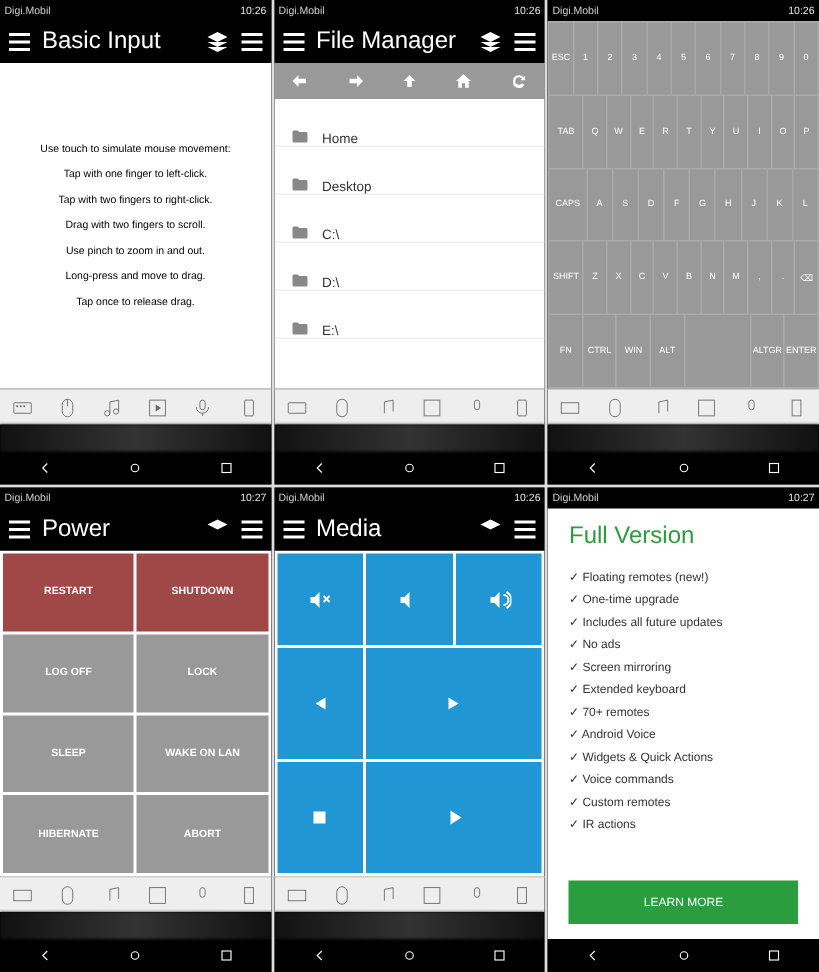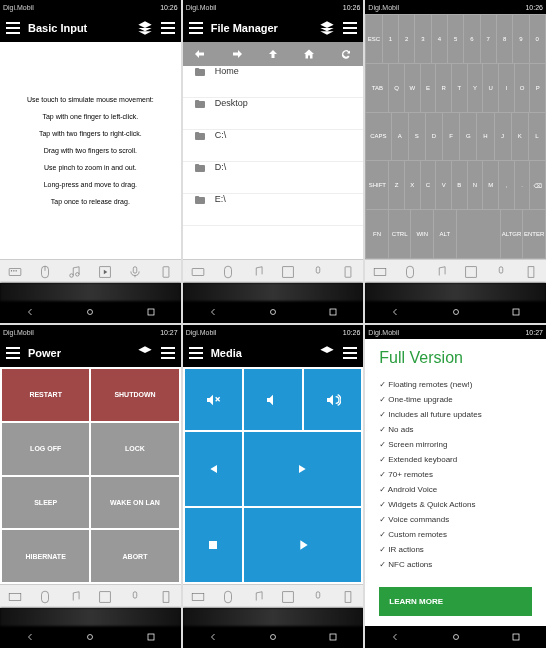--- a/index.html
+++ b/index.html
@@ -5,56 +5,56 @@
 *{margin:0;padding:0;box-sizing:border-box;font-family:sans-serif}
 body{background:#fff;width:546px;height:648px;overflow:hidden}
 .grid{display:grid;grid-template-columns:repeat(3,1fr);grid-template-rows:repeat(2,1fr);width:546px;height:648px;gap:2px;background:#ddd}
 .panel{background:#000;display:flex;flex-direction:column;position:relative;overflow:hidden}
 .statusbar{height:14px;background:#000;color:#fff;font-size:7px;display:flex;justify-content:space-between;align-items:center;padding:0 3px}
 .statusbar .left{opacity:.8}
 .statusbar .right{opacity:.9}
 .appbar{height:28px;background:#000;display:flex;align-items:center;padding:0 6px;gap:8px}
 .hamburger{width:14px;height:12px;display:flex;flex-direction:column;justify-content:space-between}
 .hamburger span{height:2px;background:#fff}
-.title{color:#fff;font-size:11px;font-weight:700;flex:1}
+.title{color:#fff;font-size:16px;font-weight:400;flex:1}
 .appicon{width:16px;height:16px;display:flex;align-items:center;justify-content:center}
 .appicon svg{width:16px;height:16px;fill:#fff}
 .content{flex:1;background:#fff;overflow:hidden;display:flex;flex-direction:column}
 .instr{flex:1;display:flex;flex-direction:column;justify-content:center;align-items:center;gap:10px;padding:8px}
 .instr div{font-size:7px;color:#000;text-align:center}
 .toolbar{height:24px;background:#eee;display:flex;align-items:center;justify-content:space-around;border-top:1px solid #ccc}
 .toolbar .ti{width:16px;height:16px;display:flex;align-items:center;justify-content:center}
 .toolbar svg{width:14px;height:14px;fill:#666}
 .blur{height:18px;background:linear-gradient(90deg,#111,#333,#111);filter:blur(1px)}
 .navbar{height:22px;background:#000;display:flex;align-items:center;justify-content:space-around}
 .navbar svg{width:12px;height:12px;fill:none;stroke:#fff;stroke-width:1.5}
 .fmtop{height:24px;background:#999;display:flex;gap:1px}
 .fmbtn{flex:1;background:#999;display:flex;align-items:center;justify-content:center}
 .fmbtn svg{width:12px;height:12px;fill:#fff}
 .fmlist{flex:1;background:#fff}
-.fmitem{height:32px;display:flex;align-items:flex-start;padding:0 10px;gap:8px;border-bottom:1px solid #eee}
+.fmitem{height:32px;display:flex;align-items:flex-end;padding:0 10px;gap:8px;border-bottom:1px solid #eee}
 .fmitem svg{width:14px;height:12px;fill:#888}
 .fmitem span{font-size:9px;color:#333}
 .kbd{flex:1;background:#aaa;display:flex;flex-direction:column;gap:1px;padding:1px}
 .krow{display:flex;gap:1px;flex:1}
 .key{background:#999;color:#fff;font-size:6px;display:flex;align-items:center;justify-content:center;flex:1}
 .key.w15{flex:1.5}
 .key.w2{flex:2}
 .media{flex:1;display:grid;grid-template-columns:repeat(3,1fr);grid-template-rows:repeat(3,1fr);gap:2px;background:#fff;padding:2px}
 .mbtn{background:#2196d4;display:flex;align-items:center;justify-content:center}
 .mbtn svg{width:16px;height:16px;fill:#fff}
 .power{flex:1;display:grid;grid-template-columns:1fr 1fr;grid-template-rows:repeat(4,1fr);gap:2px;background:#fff;padding:2px}
 .pbtn{background:#999;color:#fff;font-size:7px;font-weight:bold;display:flex;align-items:center;justify-content:center}
 .pbtn.red{background:#a04848}
 .full{flex:1;background:#fff;padding:10px 14px;display:flex;flex-direction:column}
 .full h2{color:#2a9d3e;font-size:16px;text-align:left;margin-bottom:10px;font-weight:500}
 .full ul{list-style:none;flex:1}
 .full li{font-size:8px;color:#333;padding:3px 0}
 .full li:before{content:"✓ ";color:#333}
-.learnbtn{background:#2a9d3e;color:#fff;font-size:8px;font-weight:bold;text-align:left;padding:10px;margin-top:6px}
+.learnbtn{background:#2a9d3e;color:#fff;font-size:8px;font-weight:normal;text-align:center;padding:10px;margin-top:6px}
 </style>
 </head>
 <body>
 
 <div class="grid">
 
 <div class="panel">
 <div class="statusbar">
         <span class="left">Digi.Mobil</span>
         <span class="right">10:26</span>
@@ -590,21 +590,20 @@
 <li>Includes all future updates</li>
 <li>No ads</li>
 <li>Screen mirroring</li>
 <li>Extended keyboard</li>
 <li>70+ remotes</li>
 <li>Android Voice</li>
 <li>Widgets &amp; Quick Actions</li>
 <li>Voice commands</li>
 <li>Custom remotes</li>
 <li>IR actions</li>
-<li>NFC actions</li>
 </ul>
 <div class="learnbtn">LEARN MORE</div>
 </div>
 <div class="navbar">
         <svg viewBox="0 0 24 24">
           <path d="M15 6l-6 6 6 6"></path>
         </svg>
         <svg viewBox="0 0 24 24">
           <circle cx="12" cy="12" r="5"></circle>
         </svg>

